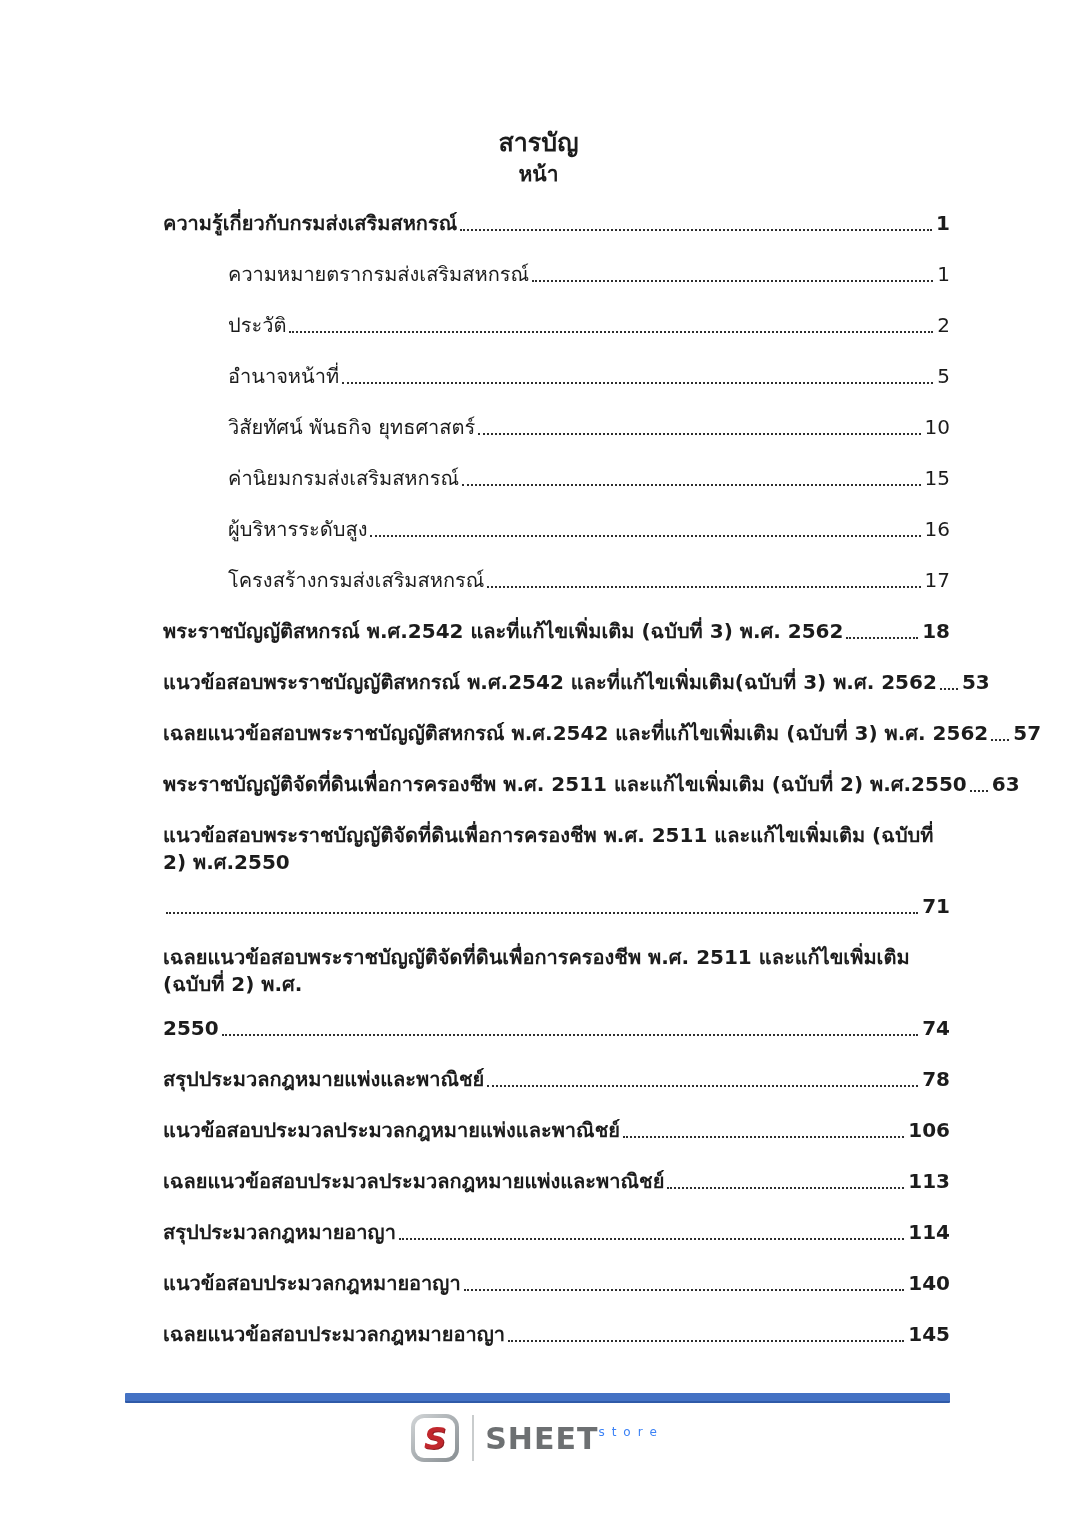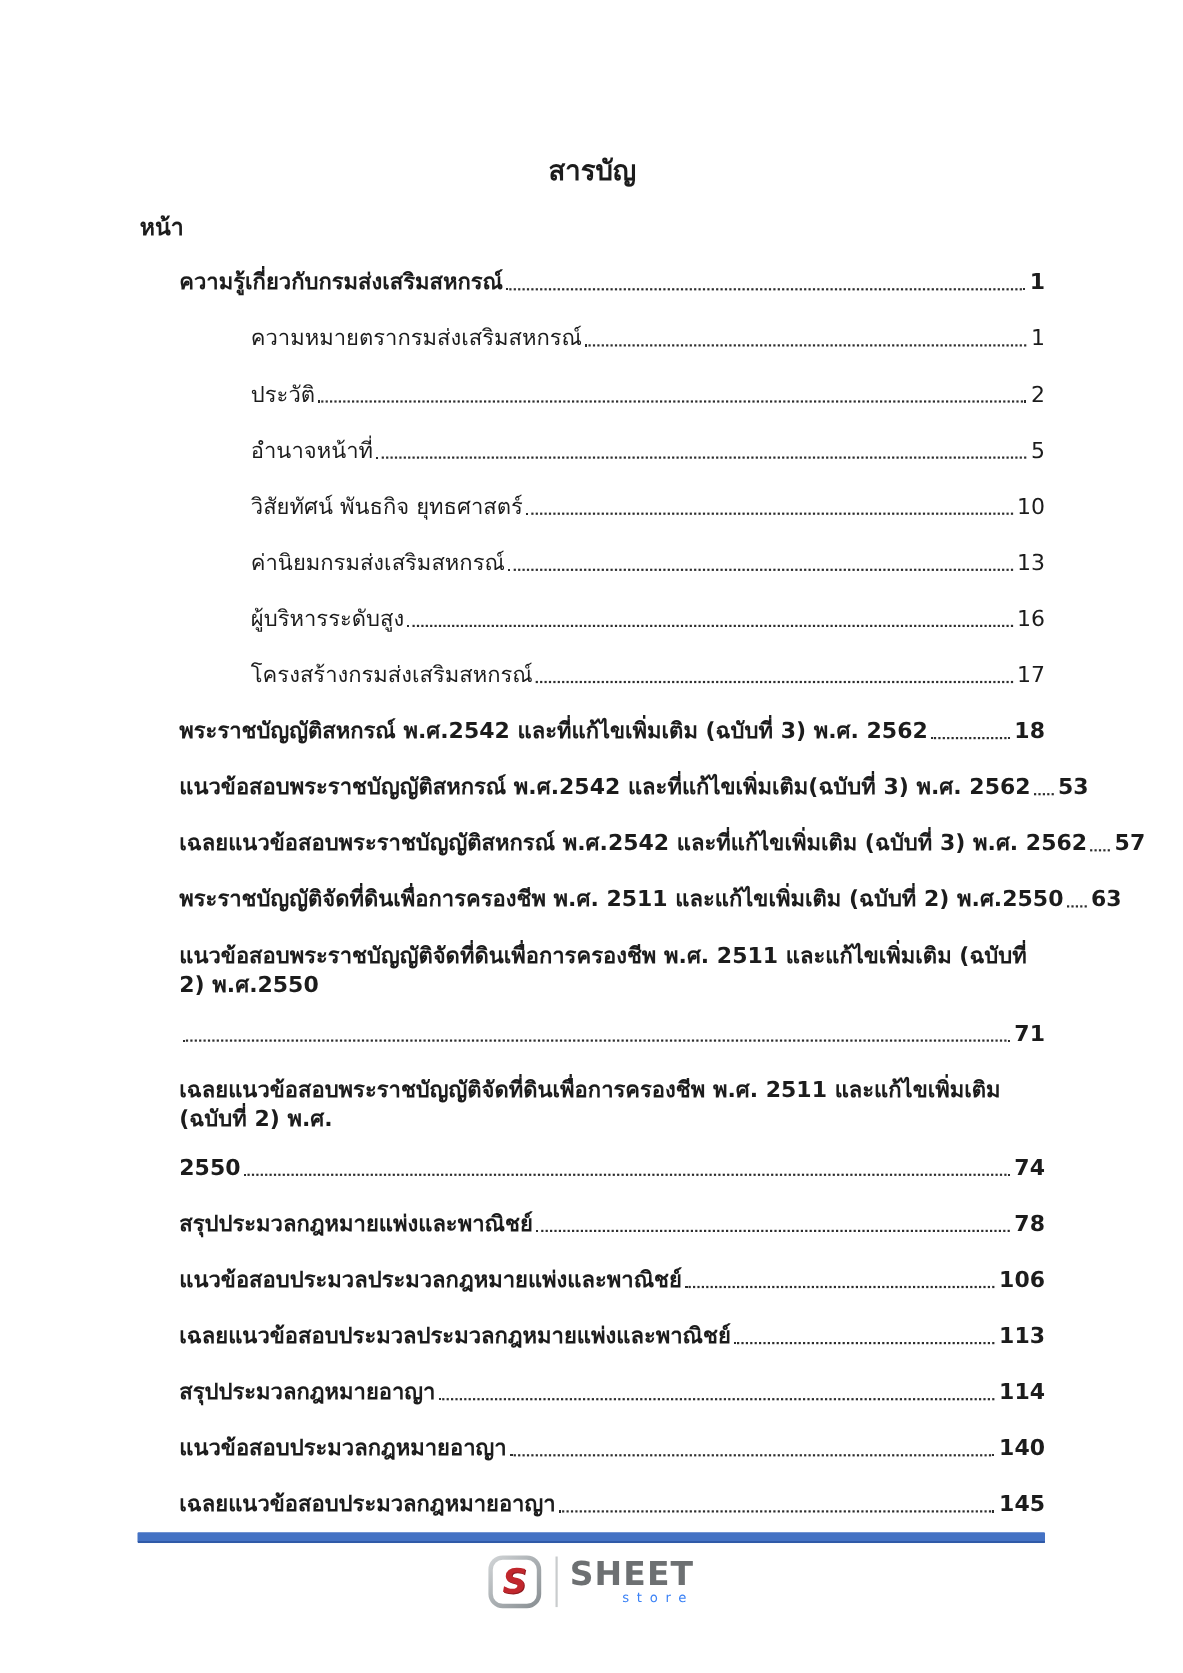--- a/index.html
+++ b/index.html
@@ -1,23 +1,23 @@
 <!DOCTYPE html>
 <html><head>
 <meta charset="utf-8">
 <style>
   html,body { margin:0; padding:0; background:#ffffff; }
   .page {
     position:relative; width:1075px; height:1521px; background:#ffffff;
     font-family:"DejaVu Sans","Liberation Sans",sans-serif; color:#1c1c1c;
     overflow:hidden;
   }
-  .content { position:absolute; left:127px; top:13px; width:823px; }
+  .content { position:absolute; left:127px; top:0; width:823px; }
   .doc-title { margin-top:126px; text-align:center; font-size:25px; font-weight:700; line-height:34px; }
-  .col-header { margin-top:20px; text-align:left; font-size:21px; font-weight:700; line-height:28px; margin-bottom:22px; }
+  .col-header { text-align:center; font-size:21px; font-weight:700; line-height:28px; margin-bottom:22px; }
 
   .toc-row { display:flex; align-items:flex-end; font-size:20px; line-height:27px; margin-bottom:24px; }
   .toc-row.bold, .toc-group.bold { font-weight:700;margin-left:36px; }
   .toc-row.indent { padding-left:101px; }
   .label { white-space:nowrap; }
   .leader { flex:1 1 auto; min-width:18px; border-bottom:2px dotted #2d2d2d; margin:0 1px 6px 3px; }
   .pagenum { white-space:nowrap; padding-left:3px; }
   .toc-group .wrap-line1 { font-size:20px; line-height:27px; margin-bottom:17px; }
   .toc-group .toc-row { margin-bottom:24px; }
 
@@ -29,21 +29,21 @@
     background:linear-gradient(135deg,#d4d7d9 0%,#aeb3b6 45%,#878d91 100%);
     display:flex; align-items:center; justify-content:center;
   }
   .logo-mark-inner {
     width:100%; height:100%; border-radius:9px; background:#ffffff;
     display:flex; align-items:center; justify-content:center;
   }
   .logo-s { font-size:31px; font-weight:800; color:#c1272d; line-height:1; font-style:italic;
             text-shadow:1px 1px 0 #8f1b20; }
   .logo-vr { width:2px; height:46px; background:#c9cccd; margin:0 11px 0 13px; }
-  .logo-text { display:flex; flex-direction:column; justify-content:center;text-align:right; }
+  .logo-text { display:flex; flex-direction:row; justify-content:center; }
   .logo-brand { font-size:30px; font-weight:700; color:#6d7072; letter-spacing:1px; line-height:27px; }
   .logo-sub { font-size:12px; color:#3b82f6; letter-spacing:7px; line-height:14px; }
 </style>
 </head>
 <body>
 
 <div class="page">
   <div class="content">
 
     <div class="doc-title">สารบัญ</div>
@@ -77,21 +77,21 @@
 
       <div class="toc-row indent">
         <span class="label">วิสัยทัศน์ พันธกิจ ยุทธศาสตร์</span>
         <span class="leader"></span>
         <span class="pagenum">10</span>
       </div>
 
       <div class="toc-row indent">
         <span class="label">ค่านิยมกรมส่งเสริมสหกรณ์</span>
         <span class="leader"></span>
-        <span class="pagenum">13</span>
+        <span class="pagenum">15</span>
       </div>
 
       <div class="toc-row indent">
         <span class="label">ผู้บริหารระดับสูง</span>
         <span class="leader"></span>
         <span class="pagenum">16</span>
       </div>
 
       <div class="toc-row indent">
         <span class="label">โครงสร้างกรมส่งเสริมสหกรณ์</span>

